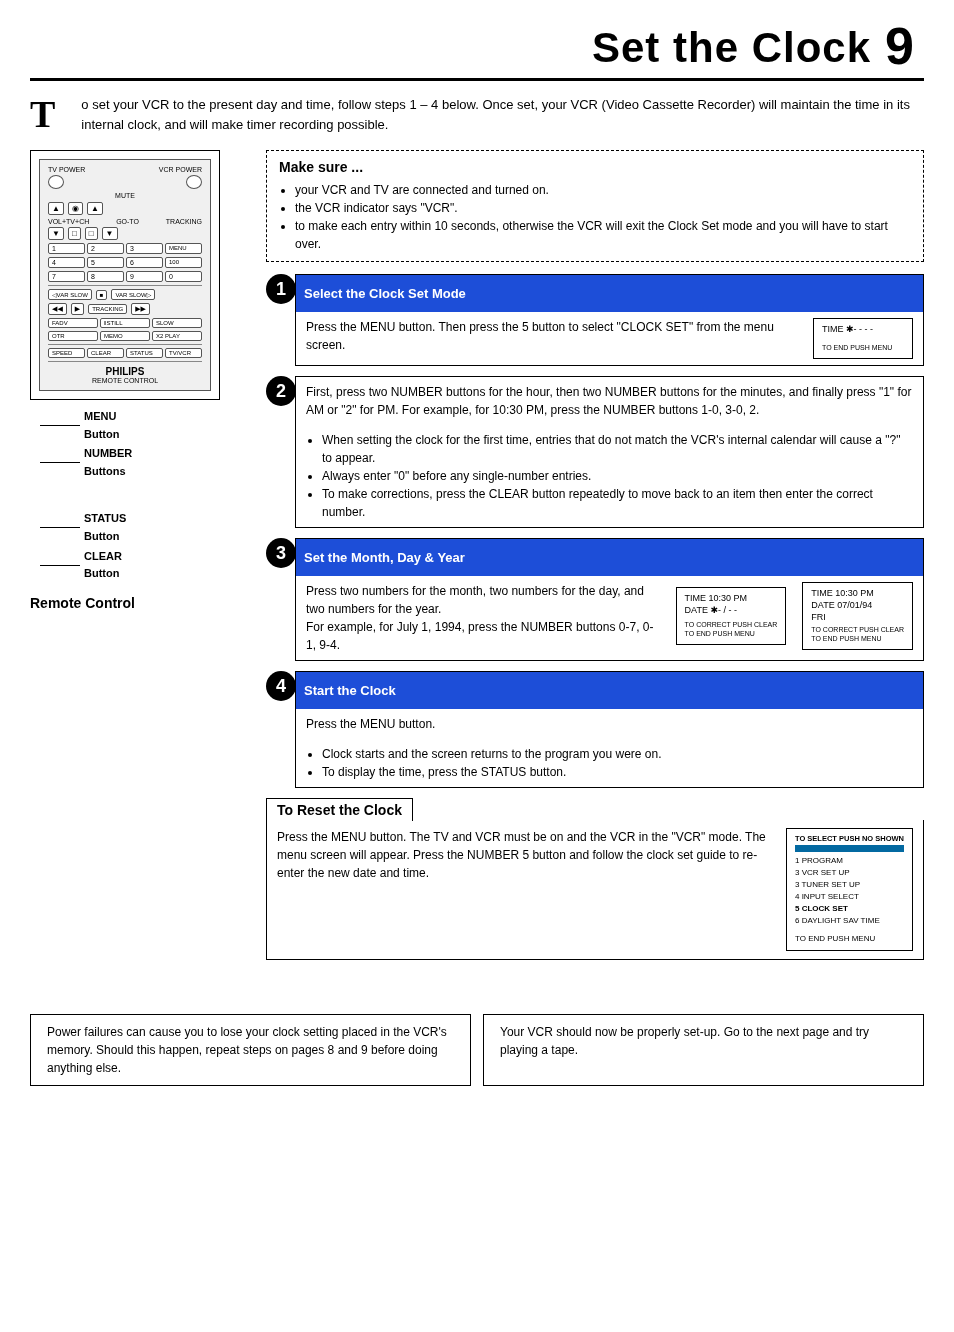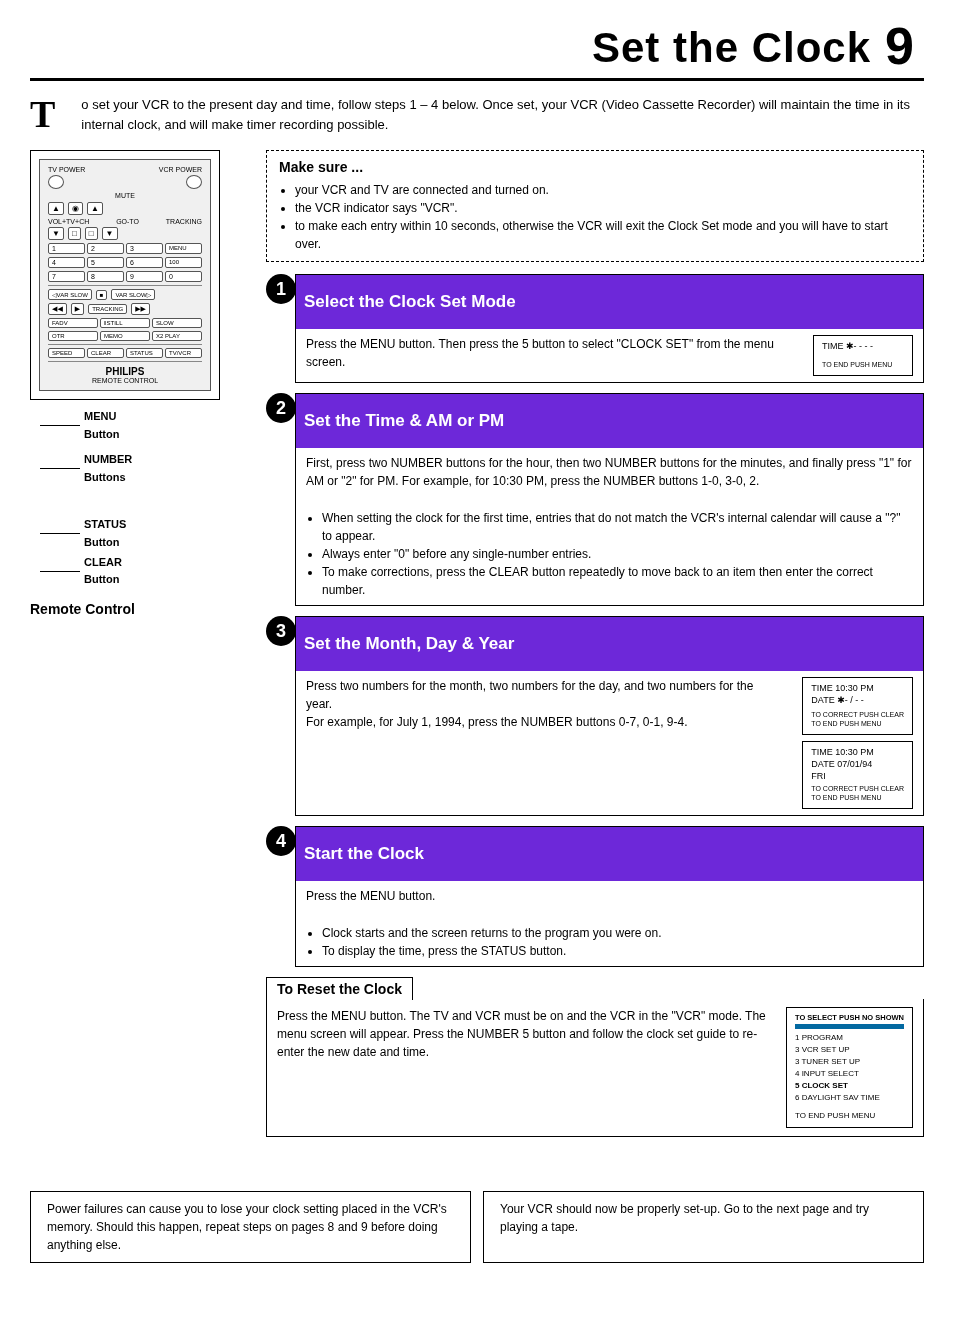--- a/index.html
+++ b/index.html
@@ -194,37 +194,37 @@
       margin-right: -1px;
       margin-top: 0;
       z-index: 1;
     }
     .section-content {
       border: 1.5px solid #000;
       flex: 1;
       padding: 6px 10px;
     }
     .section-header {
-      background: #6d28d9;
+      background: #1d4ed8;
       color: #fff;
-      font-size: 17px;
-      font-weight: bold;
-      padding: 17px 8px;
+      font-size: 13px;
+      font-weight: bold;
+      padding: 11px 8px;
       margin: -6px -10px 6px -10px;
     }
     .section-text {
       font-size: 12px;
       line-height: 1.5;
     }
     .section-bullets {
       list-style: disc;
       padding-left: 16px;
       font-size: 12px;
       line-height: 1.5;
-      margin-top: 19px;
+      margin-top: 12px;
     }
 
     
     .screen-box {
       border: 1.5px solid #000;
       padding: 5px 8px;
       font-size: 9px;
       margin-left: 10px;
       min-width: 100px;
       background: #fff;
@@ -233,41 +233,40 @@
     .screen-box-line {
       font-size: 9px;
       margin-bottom: 2px;
       white-space: nowrap;
     }
     .screen-small-text {
       font-size: 7px;
     }
     .section3-screens {
       display: flex;
-      flex-direction: column;
       gap: 6px;
       align-items: center;
     }
     .reset-text {
       font-size: 12px;
       line-height: 1.5;
       flex: 1;
     }
     .menu-screen-box {
       border: 1.5px solid #000;
       padding: 5px 8px;
       font-size: 8px;
       min-width: 120px;
       flex-shrink: 0;
     }
     .menu-screen-header {
       font-size: 7.5px;
       font-weight: bold;
       margin-bottom: 3px;
-      border-bottom: 5px solid #0369a1;
+      border-bottom: 7px solid #0369a1;
       padding-bottom: 2px;
     }
     .menu-screen-item {
       font-size: 8px;
       line-height: 1.5;
     }
 
     
     .bottom-row {
       display: flex;
@@ -408,21 +407,21 @@
         <div class="remote-brand">PHILIPS</div>
         <div class="remote-brand-sub">REMOTE CONTROL</div>
       </div>
     </div>
 
     <div style="margin-left:10px;font-size:11px;line-height:1.6">
       <div class="callout-line">
         <span class="callout-dash"></span>
         <span>MENU<br>Button</span>
       </div>
-      <div class="callout-line" style="margin-top:8px">
+      <div class="callout-line" style="margin-top:2px">
         <span class="callout-dash"></span>
         <span>NUMBER<br>Buttons</span>
       </div>
       <div class="callout-line" style="margin-top:30px">
         <span class="callout-dash"></span>
         <span>STATUS<br>Button</span>
       </div>
       <div class="callout-line" style="margin-top:2px">
         <span class="callout-dash"></span>
         <span>CLEAR<br>Button</span>
@@ -453,21 +452,20 @@
             <div class="screen-box-line">TIME ✱- - - -</div>
             <div class="screen-box-line screen-small-text" style="margin-top:10px">TO END PUSH MENU</div>
           </div>
         </div>
       </div>
     </div>
 
     <div class="section-wrapper">
       <div class="section-number-circle">2</div>
       <div class="section-content">
-        <div class="section-header">Set the Time &amp; AM or PM</div>
         <div class="section-text">First, press two NUMBER buttons for the hour, then two NUMBER buttons for the minutes, and finally press "1" for AM or "2" for PM. For example, for 10:30 PM, press the NUMBER buttons 1-0, 3-0, 2.</div>
         <ul class="section-bullets">
           <li>When setting the clock for the first time, entries that do not match the VCR's internal calendar will cause a "?" to appear.</li>
           <li>Always enter "0" before any single-number entries.</li>
           <li>To make corrections, press the CLEAR button repeatedly to move back to an item then enter the correct number.</li>
         </ul>
       </div>
     </div>
 
     <div class="section-wrapper">

